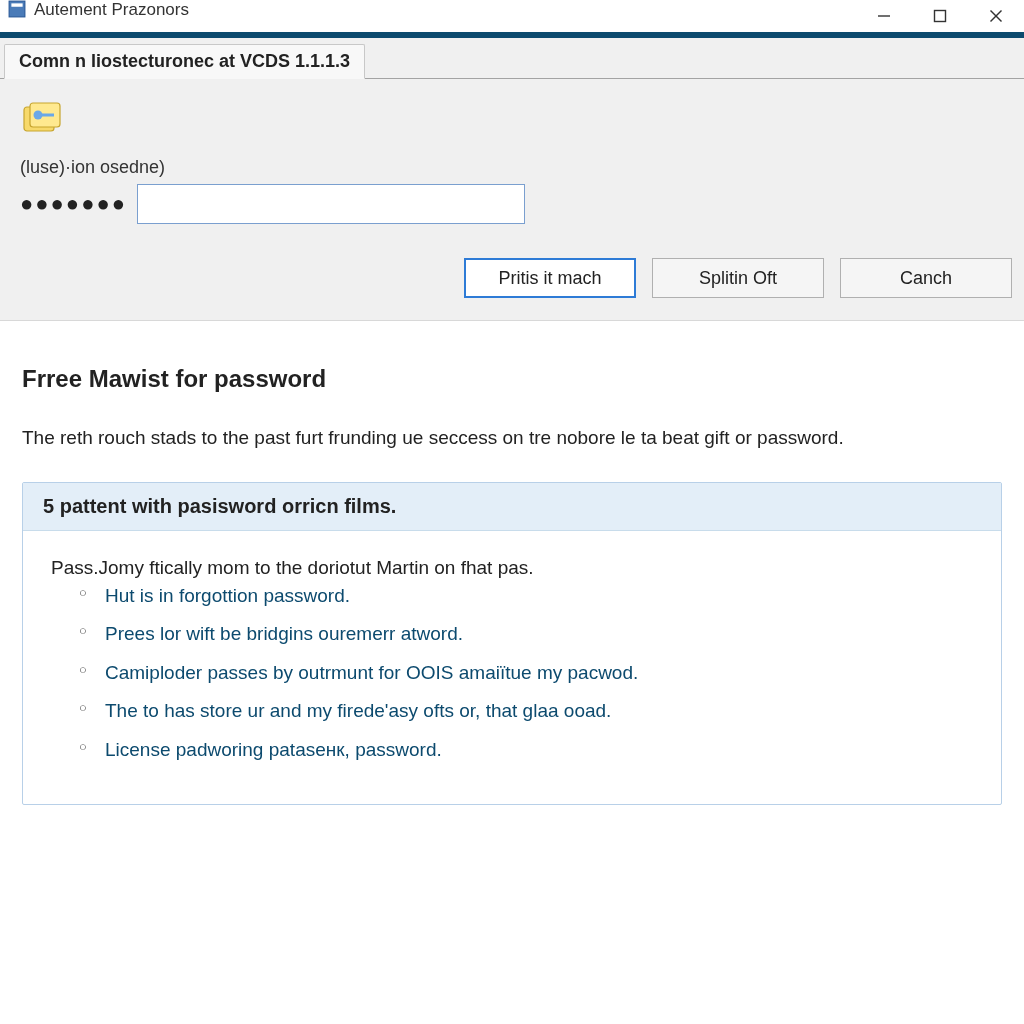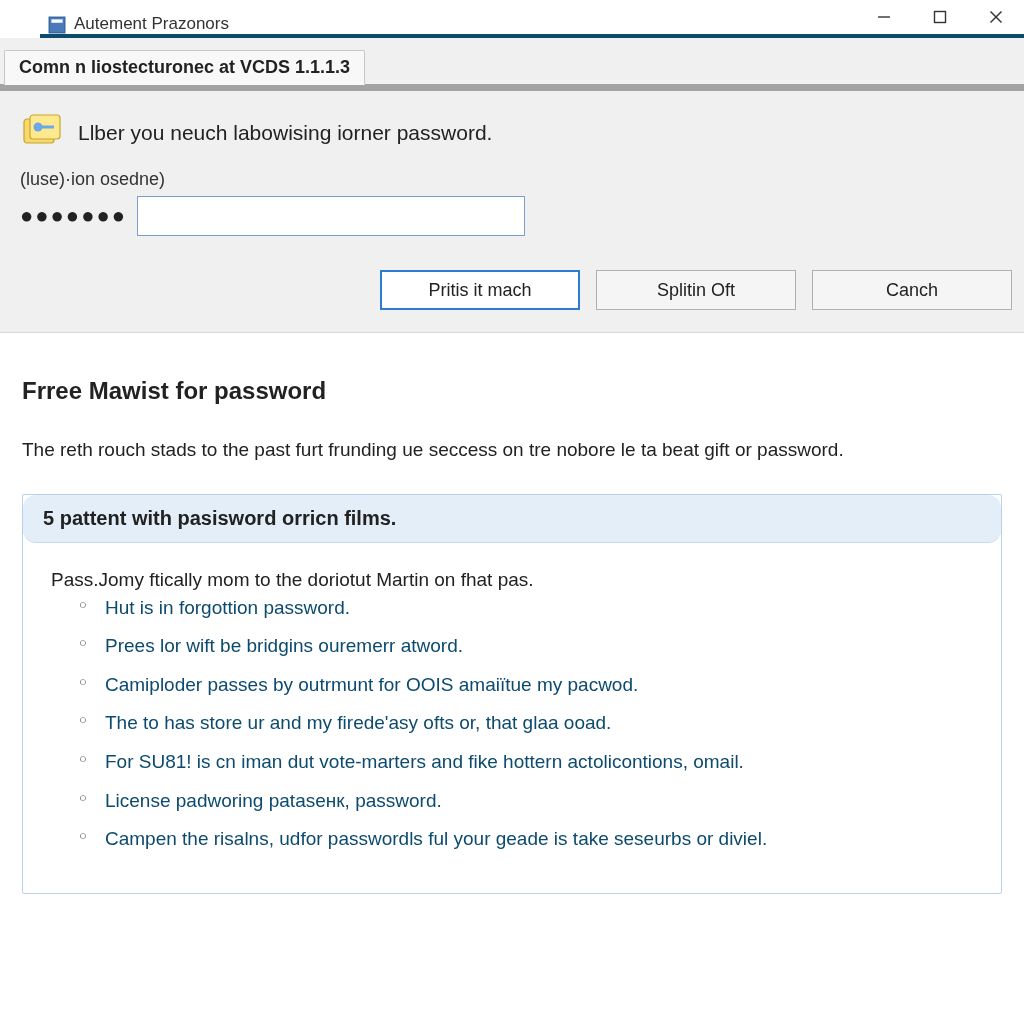--- a/index.html
+++ b/index.html
@@ -10,25 +10,24 @@
     }
     body {
       width: 1024px;
       height: 1024px;
       background: #ffffff;
       overflow: hidden;
     }
     .titlebar {
       height: 38px;
       display: flex;
-      align-items: flex-end;
-      background: #ffffff;
-      border-bottom: 4px solid #0c4a6e;
+      align-items: flex-start;
+      background: #ffffff;
+      border-bottom: 6px solid #0c4a6e;
       padding-left: 8px;
-      margin-left: 40px;
     }
     .titlebar-icon {
       width: 18px;
       height: 18px;
       margin-right: 8px;
       display: flex;
       align-items: center;
       justify-content: center;
     }
     .titlebar-title {
@@ -54,23 +53,23 @@
       width: 14px;
       height: 14px;
     }
     .upper-panel {
       background: #f0f0f0;
       padding: 0 0 22px 0;
       border-bottom: 1px solid #d8d8d8;
     }
     .tab-row {
       display: flex;
-      border-bottom: 7px solid #a3a3a3;
+      border-bottom: 1px solid #a3a3a3;
       padding-left: 4px;
-      padding-top: 12px;
+      padding-top: 6px;
     }
     .tab {
       background: #f8f8f8;
       border: 1px solid #c8c8c8;
       border-bottom: 1px solid #f8f8f8;
       padding: 6px 14px;
       font-size: 18px;
       font-weight: 600;
       color: #222;
       position: relative;
@@ -119,21 +118,21 @@
       font-size: 17px;
       outline: none;
     }
     .button-row {
       display: flex;
       justify-content: flex-end;
       gap: 16px;
       padding: 34px 12px 0 0;
     }
     .btn {
-      width: 200px;
+      width: 172px;
       height: 40px;
       background: #f5f5f5;
       border: 1px solid #b0b0b0;
       font-size: 18px;
       color: #222;
       cursor: pointer;
     }
     .btn.primary {
       border: 2px solid #2e7bd6;
       background: #ffffff;
@@ -158,21 +157,20 @@
       border: 1px solid #b8d0e8;
       border-radius: 2px;
     }
     .info-box-header {
       background: #e3eef8;
       padding: 12px 20px;
       font-size: 20px;
       font-weight: 600;
       color: #222;
       border-bottom: 1px solid #c8dceb;
-      border-radius: 13px;
     }
     .info-box-body {
       padding: 26px 28px 28px 28px;
     }
     .info-box-lead {
       font-size: 19px;
       color: #222;
       margin-bottom: 4px;
     }
     .info-list {
@@ -234,21 +232,20 @@
 
   <div class="prompt-row">
     <span class="prompt-icon">
       <svg viewBox="0 0 44 44">
         <rect x="4" y="8" width="30" height="24" rx="3" fill="#f7d96b" stroke="#c7a52f" stroke-width="1.2"></rect>
         <rect x="10" y="4" width="30" height="24" rx="3" fill="#ffe98f" stroke="#c7a52f" stroke-width="1.2"></rect>
         <circle cx="18" cy="16" r="4.5" fill="#6aa8e8"></circle>
         <rect x="22" y="14.5" width="12" height="3" fill="#6aa8e8"></rect>
       </svg>
     </span>
-    <span class="prompt-text">Llber you neuch labowising iorner password.</span>
   </div>
 
   <div class="field-label">(luse)·ion osedne)</div>
 
   <div class="input-row">
     <span class="dots">●●●●●●●</span>
     <input type="text" class="password-input" value="" style="">
   </div>
 
   <div class="button-row">
@@ -264,19 +261,17 @@
 
   <div class="info-box">
     <div class="info-box-header">5 pattent with pasisword orricn films.</div>
     <div class="info-box-body">
       <p class="info-box-lead">Pass.Jomy ftically mom to the doriotut Martin on fhat pas.</p>
       <ul class="info-list">
         <li>Hut is in forgottion password.</li>
         <li>Prees lor wift be bridgins ouremerr atword.</li>
         <li>Camiploder passes by outrmunt for OOIS amaiïtue my pacwod.</li>
         <li>The to has store ur and my firede'asy ofts or, that glaa ooad.</li>
-        <li>For SU81! is cn iman dut vote-marters and fike hottern actolicontions, omail.</li>
         <li>License padworing pataseнк, password.</li>
-        <li>Campen the risalns, udfor passwordls ful your geade is take seseurbs or diviel.</li>
       </ul>
     </div>
   </div>
 </div>
 
 </body></html>

